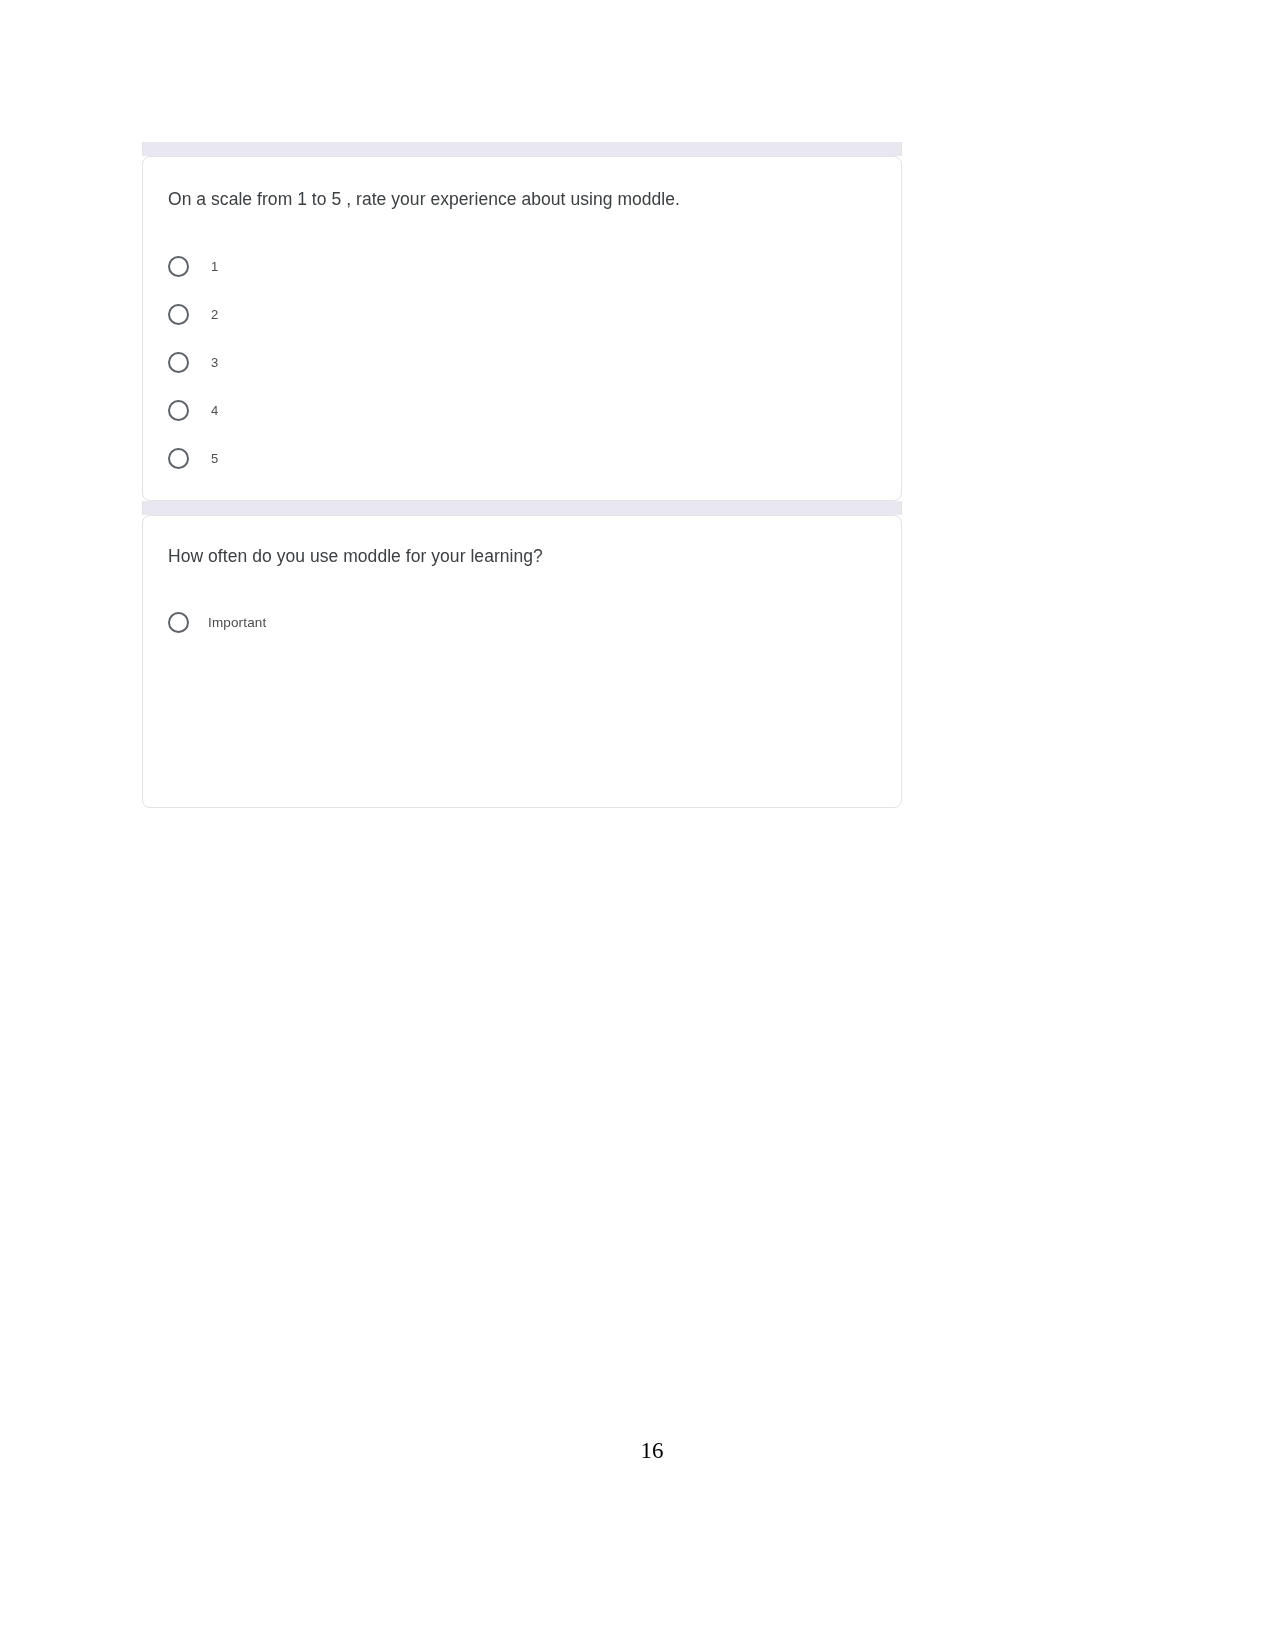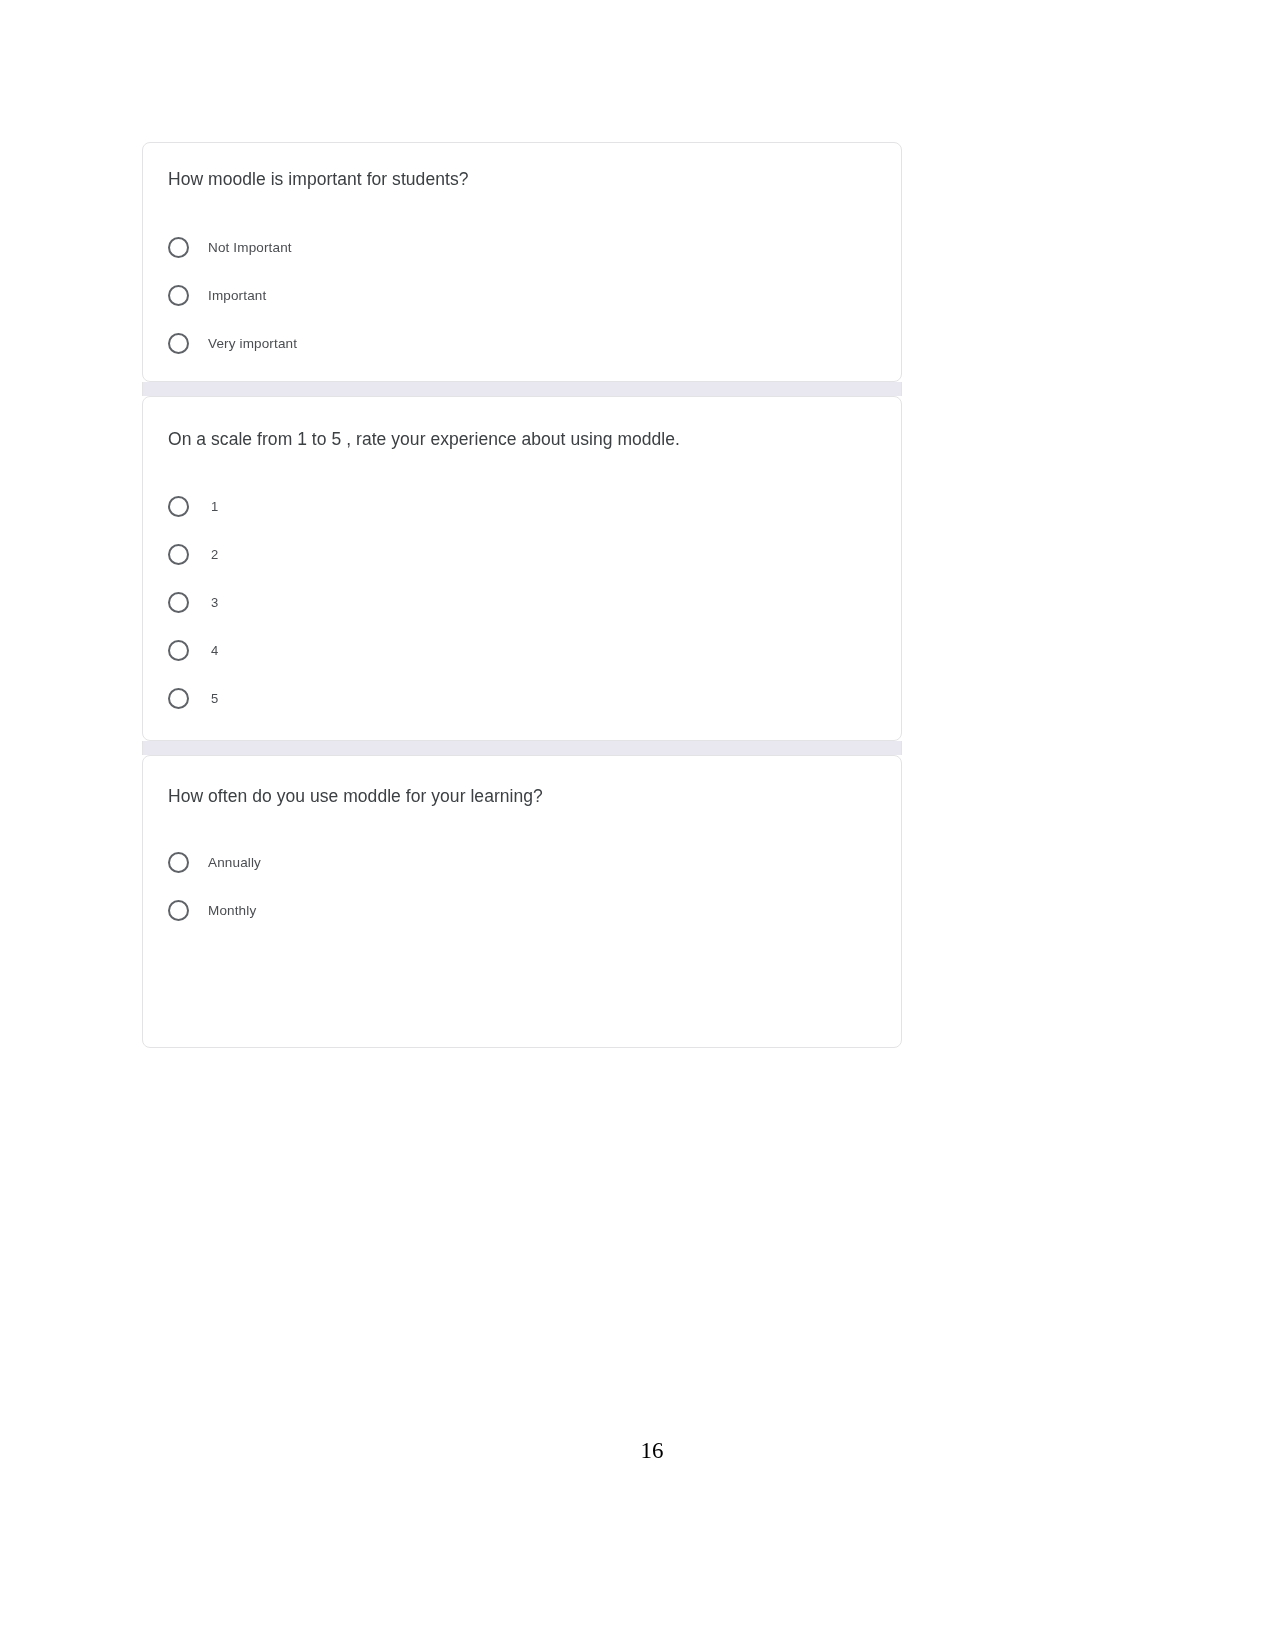--- a/index.html
+++ b/index.html
@@ -114,37 +114,20 @@
     padding-left: 20px;
   }
 </style>
 </head>
 <body>
 
 <div class="page">
 
   <div class="form-screenshot">
 
-    <div class="form-card card-1">
-      <div class="q-title">How moodle is important for students?</div>
-      <div class="options">
-        <div class="option-row">
-          <span class="radio-icon"></span>
-          <span class="option-label">Not Important</span>
-        </div>
-        <div class="option-row">
-          <span class="radio-icon"></span>
-          <span class="option-label">Important</span>
-        </div>
-        <div class="option-row">
-          <span class="radio-icon"></span>
-          <span class="option-label">Very important</span>
-        </div>
-      </div>
-    </div>
 
     <div class="card-separator"></div>
 
     <div class="form-card card-2">
       <div class="q-title">On a scale from 1 to 5 , rate your experience about using moddle.</div>
       <div class="options">
         <div class="option-row">
           <span class="radio-icon"></span>
           <span class="option-label numeric">1</span>
         </div>
@@ -167,25 +150,21 @@
       </div>
     </div>
 
     <div class="card-separator"></div>
 
     <div class="form-card card-3">
       <div class="q-title">How often do you use moddle for your learning?</div>
       <div class="options">
         <div class="option-row">
           <span class="radio-icon"></span>
-          <span class="option-label">Annually</span>
-        </div>
-        <div class="option-row">
-          <span class="radio-icon"></span>
-          <span class="option-label">Monthly</span>
+          <span class="option-label">Important</span>
         </div>
       </div>
     </div>
 
   </div>
 
   <div class="page-number">16</div>
 
 </div>
 

